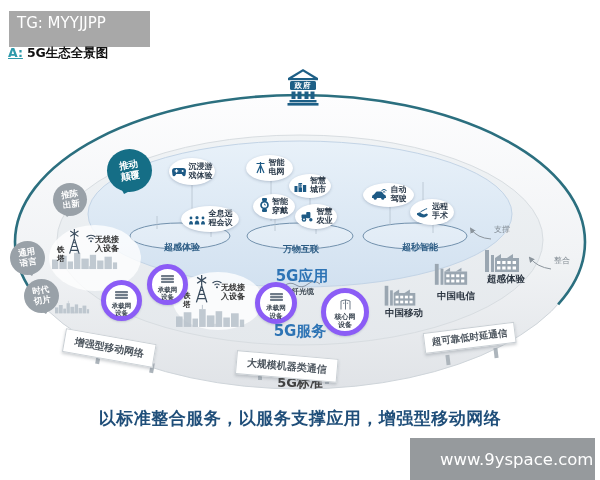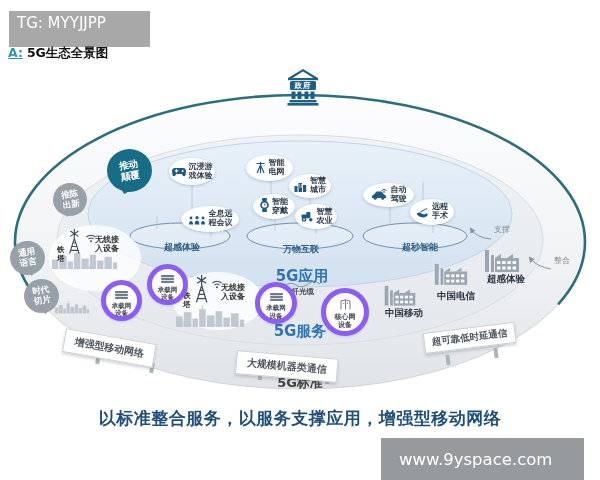--- a/index.html
+++ b/index.html
@@ -42,22 +42,22 @@
       box-shadow:0 1px 2px rgba(70,90,120,.22);z-index:3;}
   .nc .nl{font-size:6.5px;font-weight:bold;color:#3f4a55;white-space:pre-line;text-align:center;line-height:1.1;}
   .carrier{position:absolute;font-size:9.5px;font-weight:bold;color:#2c3642;text-align:center;z-index:3;}
   .ann{position:absolute;font-size:8px;color:#828b93;z-index:3;}
   
   .stdbox{position:absolute;background:#fff;border:1px solid #c9cfd4;box-shadow:0 2px 3px rgba(100,110,120,.3);
           font-weight:bold;color:#4c555e;padding:4px 10px;white-space:nowrap;z-index:3;transform-origin:left center;}
   
   .tagline{position:absolute;left:0;top:407px;width:600px;text-align:center;font-size:17px;
            font-weight:bold;color:#1f4e79;letter-spacing:0.5px;z-index:3;}
-  .watermark{position:absolute;left:381px;top:438px;width:203px;height:42px;background:rgba(136,140,144,.88);
-             color:#fff;font-size:16.5px;display:flex;align-items:center;padding-left:18px;
+  .watermark{position:absolute;left:410px;top:438px;width:185px;height:42px;background:rgba(136,140,144,.88);
+             color:#fff;font-size:16.5px;display:flex;align-items:center;padding-left:30px;
              box-sizing:border-box;z-index:5;}
 </style>
 </head>
 <body>
 
 <div class="stage">
 
   <div class="badge">TG: MYYJJPP</div>
   <div class="titlebar">
     <span class="tprefix">A:</span><span class="ttext">5G生态全景图</span>

